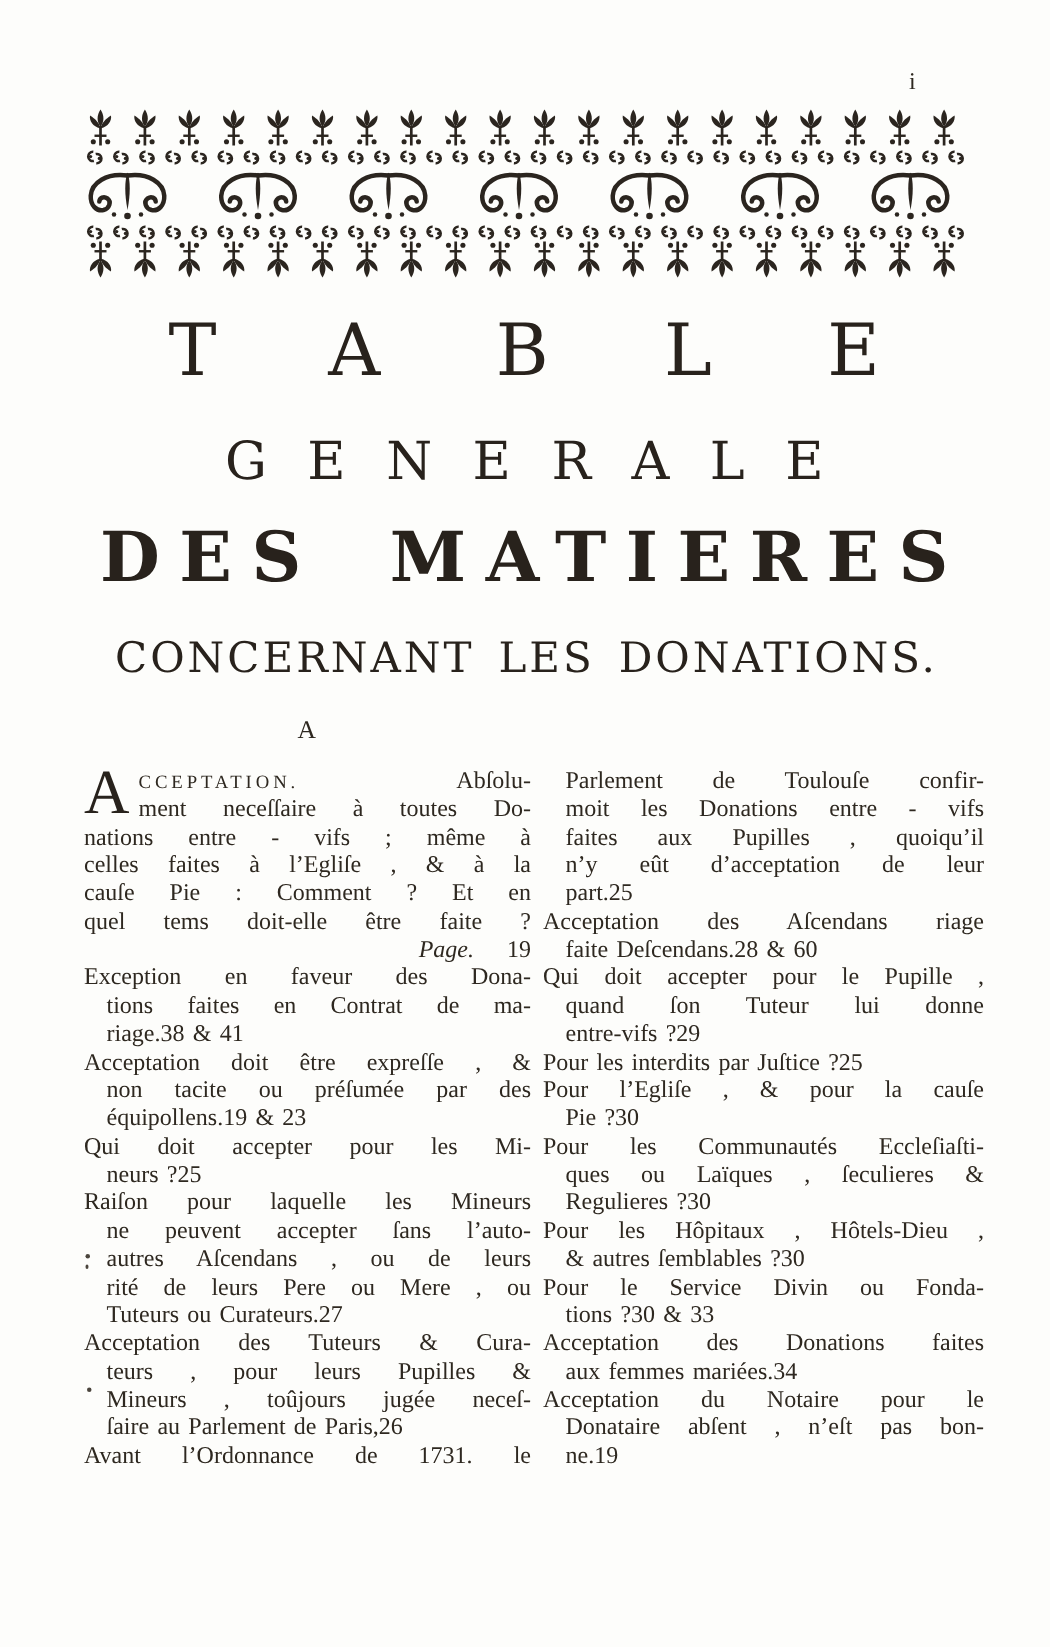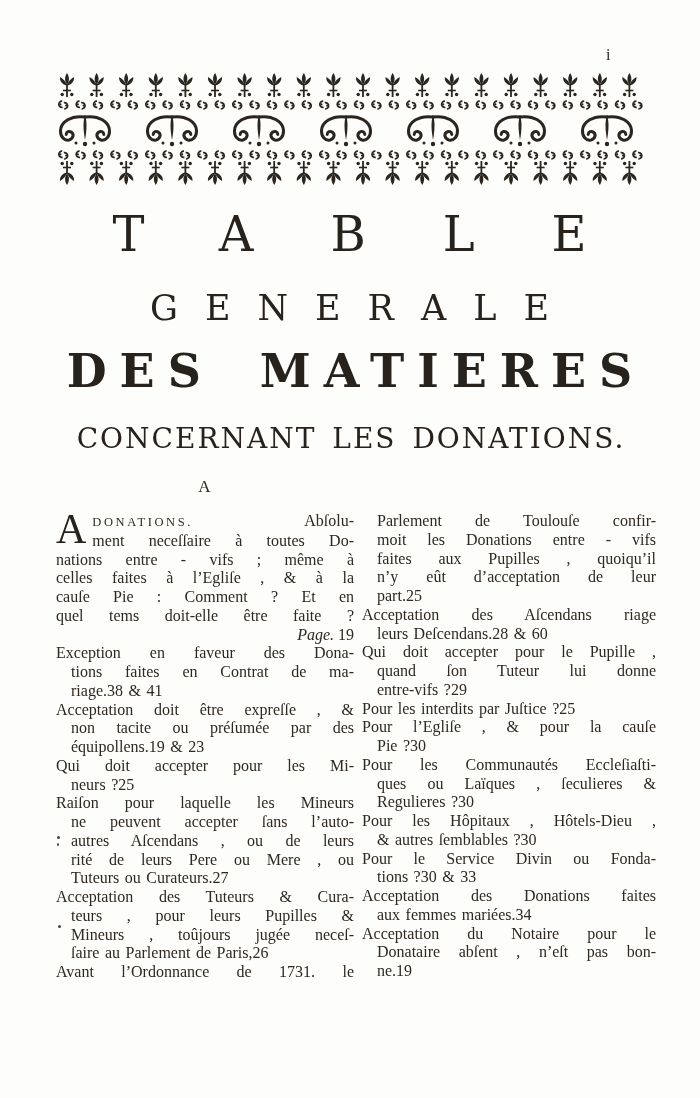--- a/index.html
+++ b/index.html
@@ -18,21 +18,21 @@
   .t4{top:422px; left:1px;  font-size:28px; letter-spacing:2px;  word-spacing:5px;  font-weight:400;}
   .section-letter{position:absolute; top:477px; left:56px; width:298px; text-align:center;
                   font-size:17px; letter-spacing:1px;}
   .col{position:absolute; top:512px; font-size:16px; line-height:18.75px;}
   .col-left {left:56px;  width:298px;}
   .col-right{left:362px; width:294px;}
   .entry{margin:0;}
   .line{text-align:justify; text-align-last:justify; word-spacing:1.5px;}
   .line.ind{padding-left:15px;}
   .line.haspage{display:flex; justify-content:flex-start; text-align:left; text-align-last:auto;}
-  .line.haspage.right{justify-content:flex-end; gap:2px;}
+  .line.haspage.right{justify-content:flex-end; gap:20px;}
   .dropcap{float:left; font-size:42px; line-height:33px; padding:1px 6px 0 0; color:#28221c;}
   .sc{font-size:12.5px; letter-spacing:2.6px;}
   .plabel{font-style:italic; padding-right:2px;}
   .pnum{white-space:nowrap;}
   .speck{position:absolute; background:#4a443c; border-radius:50%;}
   .speck.s1{top:836px; left:57px; width:3px; height:3px;}
   .speck.s2{top:843px; left:57px; width:2px; height:3px;}
   .speck.s3{top:925px; left:58px; width:3px; height:3px;}
 </style>
 </head>
@@ -194,21 +194,21 @@
   <div class="title t1">TABLE</div>
   <div class="title t2">GENERALE</div>
   <div class="title t3">DES MATIERES</div>
   <div class="title t4">CONCERNANT LES DONATIONS.</div>
 
   <div class="section-letter">A</div>
 
   <div class="col col-left">
       <div class="entry">
         <span class="dropcap">A</span>
-        <div class="line"><span class="ltext"><span class="sc">DONATIONS.</span> Abſolu-</span></div>
+        <div class="line"><span class="ltext"><span class="sc">CCEPTATION.</span> Abſolu-</span></div>
         <div class="line"><span class="ltext">ment neceſſaire à toutes Do-</span></div>
         <div class="line"><span class="ltext">nations entre - vifs ; même à</span></div>
         <div class="line"><span class="ltext">celles faites à l’Egliſe , &amp; à la</span></div>
         <div class="line"><span class="ltext">cauſe Pie : Comment ? Et en</span></div>
         <div class="line"><span class="ltext">quel tems doit-elle être faite ?</span></div>
         <div class="line haspage right">
           <span class="ltext"><span class="plabel">Page.</span></span>
           <span class="pnum">19</span>
         </div>
       </div>
@@ -265,21 +265,21 @@
         <div class="line ind"><span class="ltext">faites aux Pupilles , quoiqu’il</span></div>
         <div class="line ind"><span class="ltext">n’y eût d’acceptation de leur</span></div>
         <div class="line ind haspage">
           <span class="ltext">part.</span>
           <span class="pnum">25</span>
         </div>
       </div>
       <div class="entry">
         <div class="line"><span class="ltext">Acceptation des Aſcendans riage</span></div>
         <div class="line ind haspage">
-          <span class="ltext">leurs Deſcendans.</span>
+          <span class="ltext">faite Deſcendans.</span>
           <span class="pnum">28 &amp; 60</span>
         </div>
       </div>
       <div class="entry">
         <div class="line"><span class="ltext">Qui doit accepter pour le Pupille ,</span></div>
         <div class="line ind"><span class="ltext">quand ſon Tuteur lui donne</span></div>
         <div class="line ind haspage">
           <span class="ltext">entre-vifs ?</span>
           <span class="pnum">29</span>
         </div>

